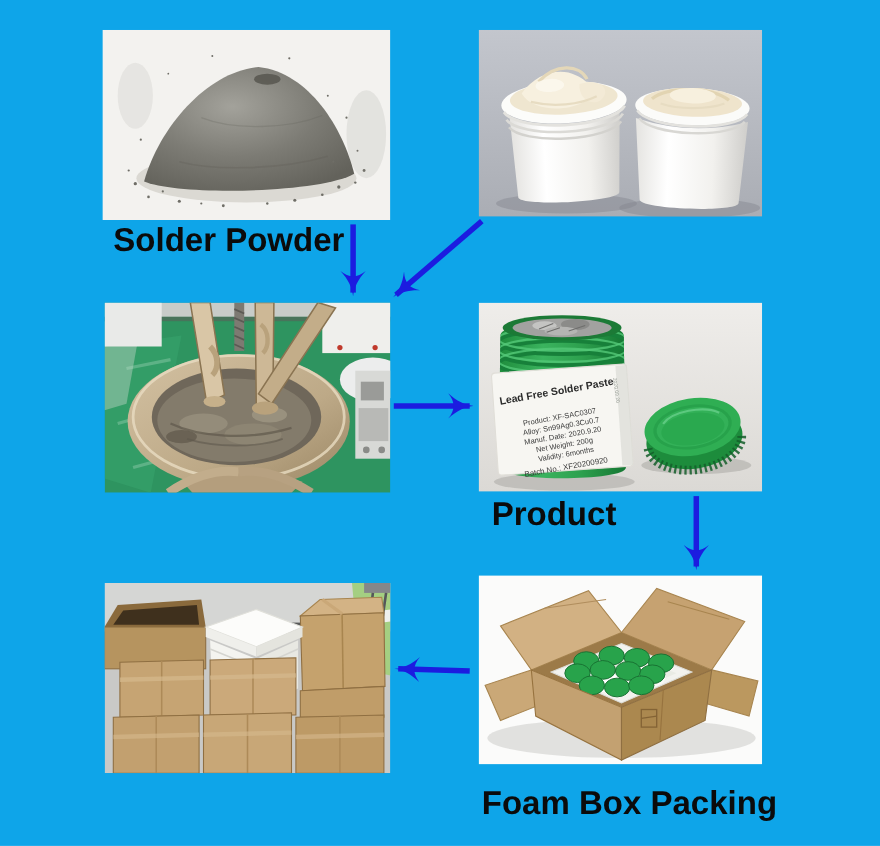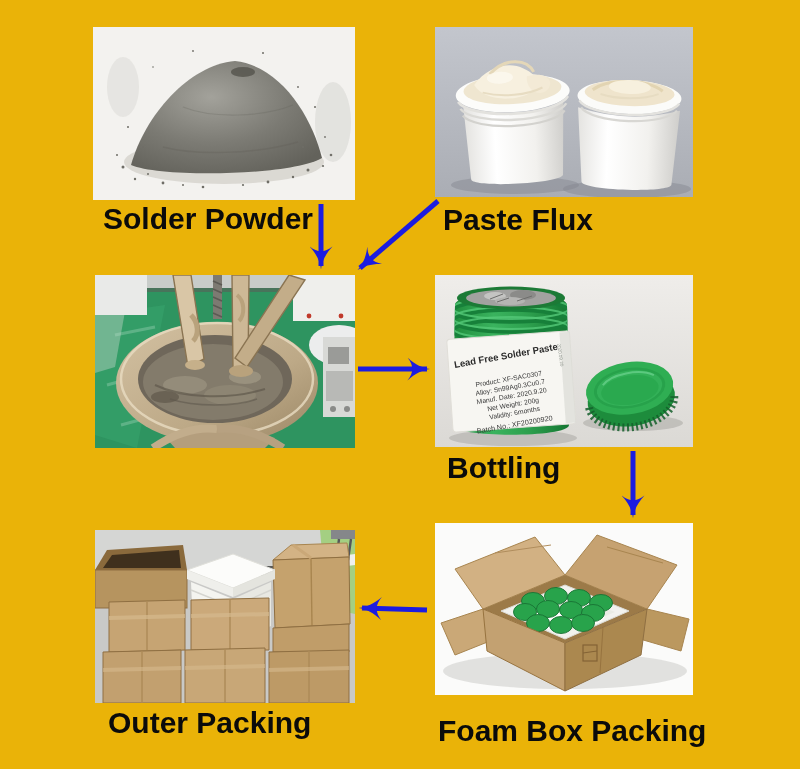--- a/index.html
+++ b/index.html
@@ -1,17 +1,17 @@
 <!DOCTYPE html>
 <html><head>
 <meta charset="utf-8">
 <style>
   html,body{margin:0;padding:0;background:#ffffff;}
   #canvas{
-    position:relative;width:800px;height:769px;background:#eab308;overflow:hidden;
+    position:relative;width:800px;height:769px;background:#0ea5e9;overflow:hidden;
     font-family:"Liberation Sans",sans-serif;
   }
   .photo{position:absolute;overflow:hidden;}
   .photo svg{display:block;width:100%;height:100%;}
   .caption{
     position:absolute;font-weight:700;font-size:30px;line-height:34px;
     color:#0b0b0b;white-space:nowrap;letter-spacing:0px;
   }
   #arrow-layer{position:absolute;left:0;top:0;width:800px;height:769px;pointer-events:none;}
   svg text{font-family:"Liberation Sans",sans-serif;}
@@ -103,21 +103,20 @@
         <ellipse cx="193" cy="70" rx="52" ry="17" fill="#fbfbf9"></ellipse>
         <path d="M143,75 A51,16 0 0 0 243,75" stroke="#e3e2de" stroke-width="2.4" fill="none"></path>
         <path d="M145,82 A49,15 0 0 0 241,82" stroke="#d8d7d3" stroke-width="2.2" fill="none"></path>
         <ellipse cx="193" cy="66" rx="45" ry="13" fill="#efe4cc"></ellipse>
         <path d="M156,64 C170,52 210,51 226,63" stroke="#e2d4b2" stroke-width="3" fill="none"></path>
         <ellipse cx="193" cy="60" rx="21" ry="7" fill="#f7f0de"></ellipse>
         <path d="M164,68 C180,73 208,72 222,66" stroke="#e7dcc2" stroke-width="2" fill="none"></path>
       </g>
     </svg>
   </div>
-  <div class="caption" style="left:443px;top:203px;">Paste Flux</div>
 
   <div class="photo" style="left:95px;top:275px;width:260px;height:173px;">
     <svg viewBox="0 0 260 173" preserveAspectRatio="none" aria-hidden="true">
       <defs>
         <linearGradient id="bowlG" x1="0" y1="0" x2="1" y2="1">
           <stop offset="0%" stop-color="#d3c1a2"></stop>
             <stop offset="60%" stop-color="#bda987"></stop>
           <stop offset="100%" stop-color="#9a8664"></stop>
         </linearGradient>
       </defs>
@@ -225,21 +224,21 @@
         <ellipse cx="196" cy="124" rx="44" ry="27" fill="#1d8c3c"></ellipse>
         <path d="M153,126 A43,26 0 0 0 239,126" stroke="#145e2a" stroke-width="8" stroke-dasharray="2 2.6" fill="none" opacity="0.85"></path>
         <ellipse cx="196" cy="113" rx="44" ry="26" fill="#2fae53"></ellipse>
         <ellipse cx="196" cy="113" rx="36" ry="20" fill="#27a24b"></ellipse>
         <ellipse cx="196" cy="113" rx="33" ry="17.5" fill="#33b158"></ellipse>
         <ellipse cx="196" cy="115" rx="29" ry="14.5" fill="#2aa94f"></ellipse>
         <path d="M170,106 A30,14 0 0 1 222,104" stroke="#66cf8a" stroke-width="2" fill="none" opacity="0.8"></path>
       </g>
     </svg>
   </div>
-  <div class="caption" style="left:447px;top:451px;">Bottling</div>
+  <div class="caption" style="left:447px;top:451px;">Product</div>
 
   <div class="photo" style="left:435px;top:523px;width:258px;height:172px;">
     <svg viewBox="0 0 258 172" preserveAspectRatio="none" aria-hidden="true">
       <rect width="258" height="172" fill="#fbfbfa"></rect>
       <ellipse cx="130" cy="148" rx="122" ry="18" fill="#d8d8d5" opacity="0.75"></ellipse>
 
       <polygon points="48,86 130,52 100,14 20,46" fill="#d2b183" stroke="#a8854f" stroke-width="1"></polygon>
       <polygon points="130,52 212,86 242,42 162,12" fill="#c6a271" stroke="#a8854f" stroke-width="1"></polygon>
       <line x1="60" y1="30" x2="116" y2="22" stroke="#b08d5d" stroke-width="1"></line>
       <line x1="172" y1="24" x2="228" y2="40" stroke="#a8854f" stroke-width="1"></line>
@@ -320,21 +319,20 @@
         <polygon points="8,122 86,120 86,173 8,173" fill="#c2a06f"></polygon>
         <polygon points="90,120 170,118 170,173 90,173" fill="#c8a777"></polygon>
         <polygon points="174,122 254,120 254,173 174,173" fill="#bd9a66"></polygon>
       </g>
       <line x1="47" y1="121" x2="47" y2="173" stroke="#ad8a58" stroke-width="1.4"></line>
       <line x1="130" y1="119" x2="130" y2="173" stroke="#ad8a58" stroke-width="1.4"></line>
       <line x1="214" y1="121" x2="214" y2="173" stroke="#ad8a58" stroke-width="1.4"></line>
       <path d="M8,140 L86,138 M90,138 L170,136 M174,140 L254,138" stroke="#d6ba8e" stroke-width="4" opacity="0.6"></path>
     </svg>
   </div>
-  <div class="caption" style="left:108px;top:706px;">Outer Packing</div>
 
   <svg id="arrow-layer" aria-hidden="true">
     <defs>
       <marker id="ah" viewBox="0 0 10 10" refX="8.5" refY="5" markerWidth="4.6" markerHeight="4.6" orient="auto">
         <path d="M0,0 C3.5,3.2 6.5,4.6 10,5 C6.5,5.4 3.5,6.8 0,10 C2.8,6.6 2.8,3.4 0,0 Z" fill="#1c1ce0"></path>
       </marker>
     </defs>
     <g stroke="#1c1ce0" stroke-width="5" fill="none">
       <path d="M321,204 L321,266" marker-end="url(#ah)"></path>
       <path d="M438,201 L360,268" marker-end="url(#ah)"></path>

